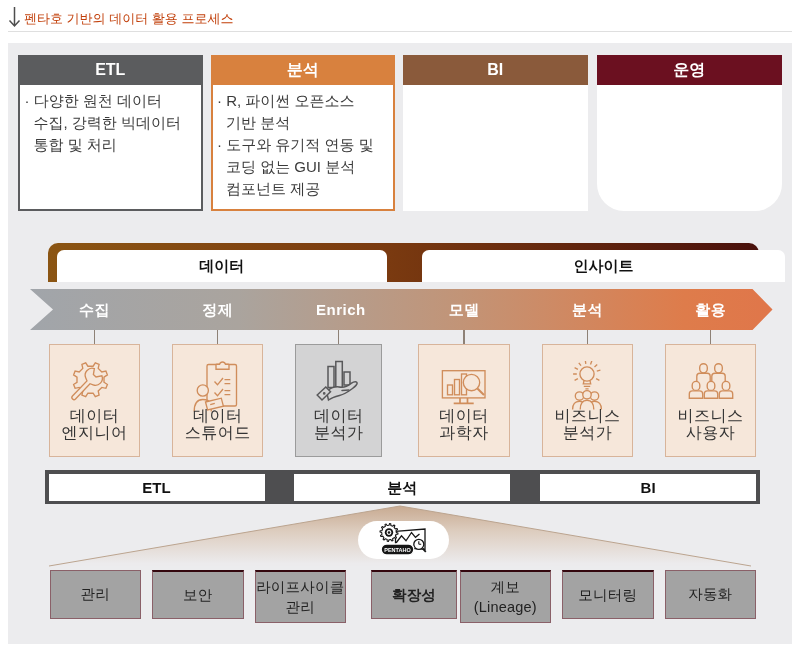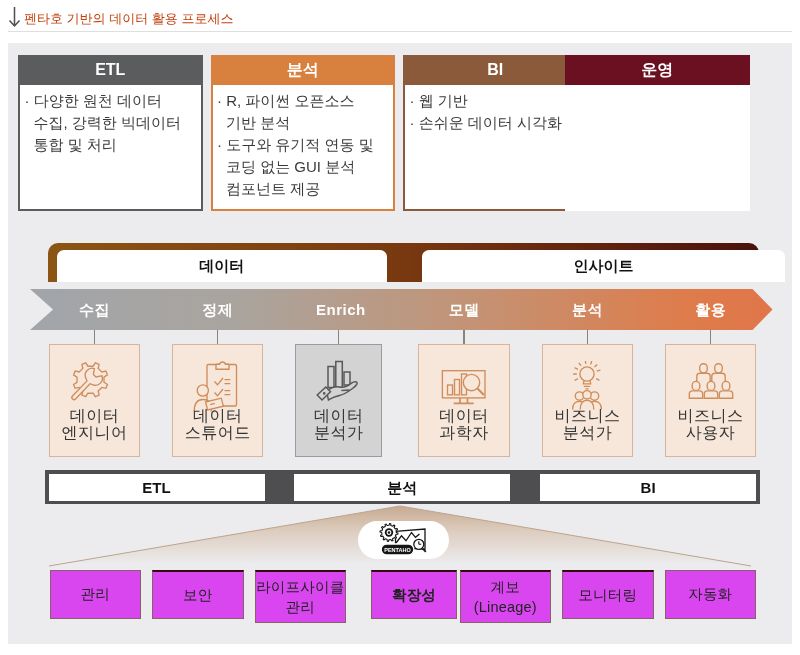--- a/index.html
+++ b/index.html
@@ -11,41 +11,41 @@
   
   .panel{left:8px;top:43px;width:784px;height:601px;background:#ececee;}
   
   .tbox{top:55px;width:184.5px;height:156px;background:#fff;box-sizing:border-box;}
   .tbox .hd{height:30px;line-height:30px;text-align:center;color:#fff;font-weight:bold;font-size:16px;}
   .tbox .bd{position:absolute;left:0;right:0;top:30px;bottom:0;border-style:solid;border-width:0 2px 2px 2px;background:#fff;padding:5px 5px 0 4.5px;box-sizing:border-box;font-size:15px;line-height:22px;color:#3a3a3a;}
   .bd div{padding-left:9px;text-indent:-9px;}
   .b1{left:18px;} .b1 .hd{background:#5b5c5e;} .b1 .bd{border-color:#5b5c5e;}
   .b2{left:210.5px;} .b2 .hd{background:#d8813e;} .b2 .bd{border-color:#d8813e;}
   .b3{left:403px;} .b3 .hd{background:#8a5a3b;} .b3 .bd{border-color:#8a5a3b;}
-  .b4{left:565px;} .b4 .hd{background:#6b1020;} .b4 .bd{border-color:#6b1020;}
+  .b4{left:597px;border-radius:27px;} .b4 .hd{background:#6b1020;} .b4 .bd{border-color:#6b1020;}
   
   .bracket{left:48px;top:243px;width:711px;height:39px;border-radius:10px 10px 0 0;background:linear-gradient(90deg,#8b5513 0%,#7a3a10 48%,#4a110c 100%);}
   .wseg{top:250px;height:32px;background:#fff;border-radius:7px 7px 0 0;text-align:center;line-height:32px;font-size:15px;font-weight:bold;color:#111;}
   .ws1{left:57px;width:329.5px;}
   .ws2{left:422px;width:363px;}
   
   .band{left:30px;top:289px;width:742.5px;height:41px;background:linear-gradient(90deg,#a1a5aa 0%,#aaa49e 28%,#c29477 58%,#de7c4b 88%,#e0764a 100%);-webkit-clip-path:polygon(0 0,722.5px 0,742.5px 50%,722.5px 100%,0 100%,23px 50%);clip-path:polygon(0 0,722.5px 0,742.5px 50%,722.5px 100%,0 100%,23px 50%);}
   .band span{position:absolute;top:0;line-height:41px;color:#fff;font-weight:bold;font-size:15px;letter-spacing:0.5px;transform:translateX(-50%);}
   
   .conn{top:330px;width:1.4px;height:14px;background:#8e8176;}
   
   .ibox{top:343.5px;width:91.4px;height:113px;background:#f6e7da;border:1.3px solid #d8b49a;box-sizing:border-box;text-align:center;}
   .ibox.gray{width:87.6px;background:#d3d3d4;border-color:#9b9b9b;}
   .ibox svg{margin-top:6px;}
   .ibox .lb{position:absolute;left:0;right:0;bottom:14px;font-size:16px;letter-spacing:0.5px;line-height:17.5px;color:#333;}
   
   .dbar{left:45px;top:470px;width:714.5px;height:34px;background:#4e4e50;}
   .dseg{position:absolute;top:3.8px;height:27px;background:#fff;text-align:center;line-height:27px;font-size:15px;font-weight:bold;color:#111;}
   
-  .sbox{background:#d946ef;border:1.3px solid #8a6068;box-sizing:border-box;text-align:center;font-size:14.5px;letter-spacing:0.2px;color:#222;white-space:nowrap;}
+  .sbox{background:#a3a3a3;border:1.3px solid #8a6068;box-sizing:border-box;text-align:center;font-size:14.5px;letter-spacing:0.2px;color:#222;white-space:nowrap;}
   .sbox.dk{border-top:2.8px solid #33070e;}
   .sbox.one{top:570px;height:48.5px;line-height:46px;}
   .sbox.two{top:570px;height:53px;line-height:20px;padding-top:4.5px;}
 </style>
 </head>
 <body>
   <div class="abs panel"></div>
   <div class="abs title"><svg width="13" height="21" viewBox="0 0 13 21" style="vertical-align:-5px;margin-right:3px;" fill="none" stroke="#4e4e4e" stroke-width="1.5">
       <path d="M6.5,0 V18.5 M1.5,13.5 L6.5,19 L11.5,13.5"></path>
     </svg>펜타호 기반의 데이터 활용 프로세스</div>
@@ -59,24 +59,20 @@
   </div>
   <div class="abs tbox b2">
     <div class="hd">분석</div>
     <div class="bd">
     <div>· R, 파이썬 오픈소스<br>기반 분석</div>
     <div>· 도구와 유기적 연동 및<br>코딩 없는 GUI 분석<br>컴포넌트 제공</div>
     </div>
   </div>
   <div class="abs tbox b3">
     <div class="hd">BI</div>
-    <div class="bd">
-    <div>· 웹 기반</div>
-    <div>· 손쉬운 데이터 시각화</div>
-    </div>
   </div>
   <div class="abs tbox b4">
     <div class="hd">운영</div>
   </div>
 
   <div class="abs bracket"></div>
   <div class="abs wseg ws1">데이터</div>
   <div class="abs wseg ws2">인사이트</div>
 
   <div class="abs band">

